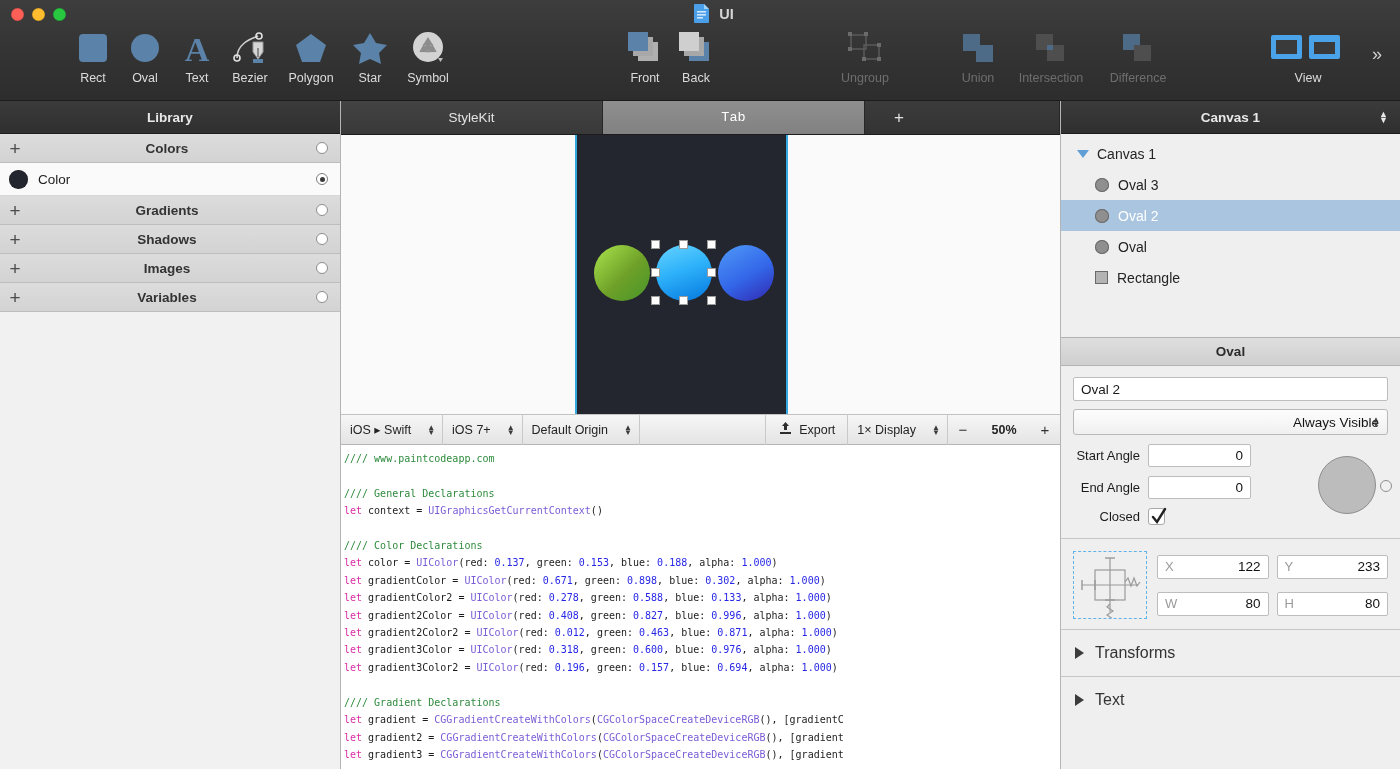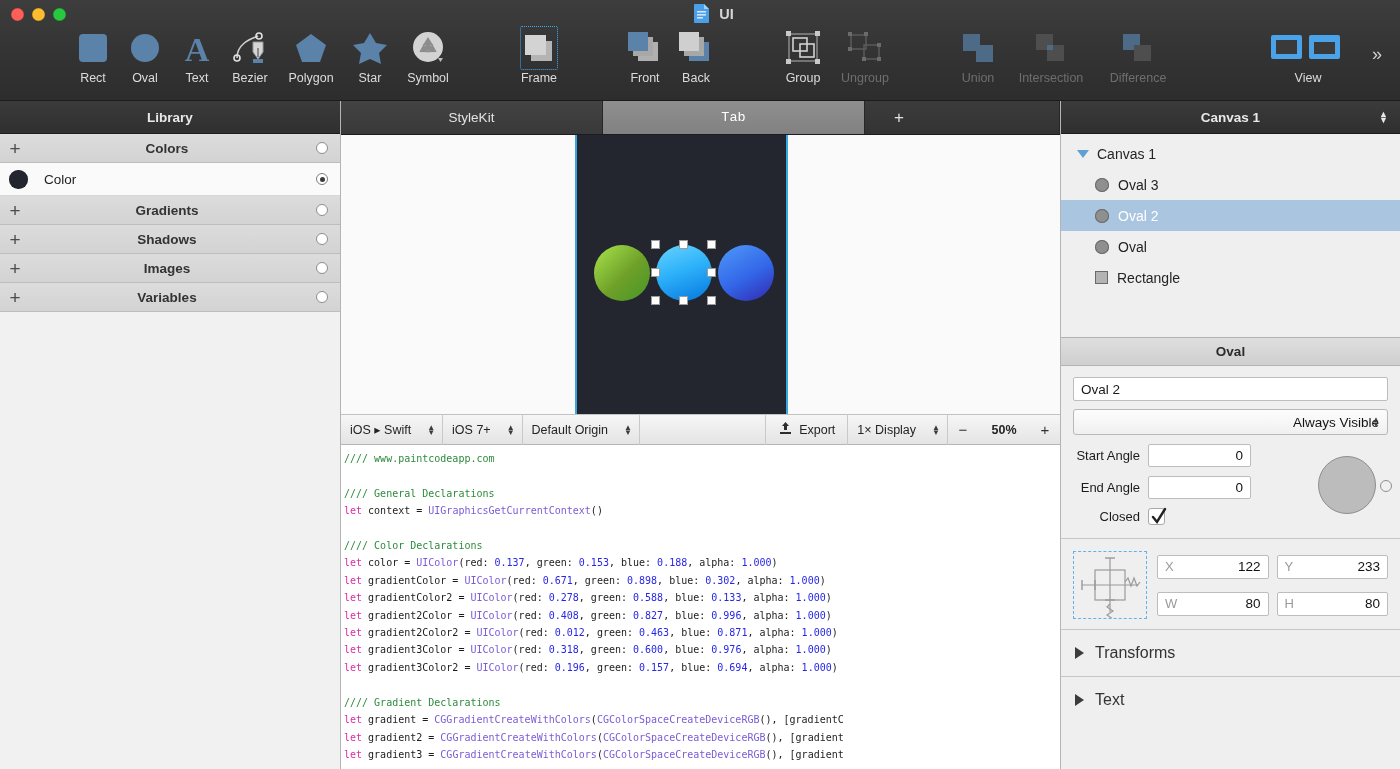--- a/index.html
+++ b/index.html
@@ -67,21 +67,21 @@
   .lib-row .radio {
     width: 12px; height: 12px; border-radius: 50%; border: 1px solid #8d8d8d;
     background: #fff; margin-right: 12px;
   }
   .lib-item {
     height: 33px; display: flex; align-items: center; background: #fafafa;
     border-bottom: 1px solid #d8d8d8;
   }
   .lib-item .swatch { width: 19px; height: 19px; border-radius: 50%; margin-left: 9px; background: #23262f;
                       box-shadow: inset 0 0 0 .5px rgba(0,0,0,.4); }
-  .lib-item .iname { margin-left: 16px; font-size: 13.5px; color: #1e1e1e; }
+  .lib-item .iname { margin-left: 10px; font-size: 13.5px; color: #1e1e1e; }
   .lib-item .radio-on {
     margin-left: auto; margin-right: 12px; width: 12px; height: 12px; border-radius: 50%;
     border: 1px solid #7d7d7d; background: #fff; position: relative;
   }
   .lib-item .radio-on::after {
     content:""; position: absolute; left: 2.5px; top: 2.5px; width: 5px; height: 5px;
     border-radius: 50%; background: #3a3a3a;
   }
 
   
@@ -303,29 +303,20 @@
             <circle cx="18" cy="17" r="15" fill="#d3d3d3"></circle>
             <path d="M18 7 L23 15 L19.5 15 L19.5 20 L16.5 20 L16.5 15 L13 15 Z" fill="#8d8d8d" transform="rotate(0 18 17)"></path>
             <path d="M18 7 L23 15 L19.5 15 L19.5 20 L16.5 20 L16.5 15 L13 15 Z" fill="#8d8d8d" transform="rotate(120 18 17)"></path>
             <path d="M18 7 L23 15 L19.5 15 L19.5 20 L16.5 20 L16.5 15 L13 15 Z" fill="#8d8d8d" transform="rotate(240 18 17)"></path>
             <path d="M28 28 l5 0 l-2.5 4z" fill="#bdbdbd"></path>
           </svg>
         </span>
         <span class="tlabel">Symbol</span>
       </div>
 
-      <div class="tool framed" style="left:506px">
-        <span class="glyph">
-          <svg width="32" height="30">
-            <rect x="8" y="8" width="21" height="20" fill="#b4b4b4"></rect>
-            <rect x="2" y="2" width="21" height="20" fill="#d3d3d3"></rect>
-          </svg>
-        </span>
-        <span class="tlabel">Frame</span>
-      </div>
 
       <div class="tool" style="left:612px">
         <span class="glyph">
           <svg width="36" height="34">
             <rect x="11" y="11" width="20" height="19" fill="#b0b0b0"></rect>
             <rect x="6" y="6" width="20" height="19" fill="#a8a8a8"></rect>
             <rect x="1" y="1" width="20" height="19" fill="#5b82a8"></rect>
           </svg>
         </span>
         <span class="tlabel">Front</span>
@@ -335,34 +326,20 @@
         <span class="glyph">
           <svg width="36" height="34">
             <rect x="11" y="11" width="20" height="19" fill="#5b82a8"></rect>
             <rect x="6" y="6" width="20" height="19" fill="#a8a8a8"></rect>
             <rect x="1" y="1" width="20" height="19" fill="#cfcfcf"></rect>
           </svg>
         </span>
         <span class="tlabel">Back</span>
       </div>
 
-      <div class="tool" style="left:770px">
-        <span class="glyph">
-          <svg width="36" height="34">
-            <rect x="4" y="3" width="28" height="27" fill="none" stroke="#9f9f9f" stroke-width="1.2"></rect>
-            <rect x="8" y="7" width="14" height="13" fill="none" stroke="#d3d3d3" stroke-width="1.6"></rect>
-            <rect x="15" y="13" width="14" height="13" fill="none" stroke="#d3d3d3" stroke-width="1.6"></rect>
-            <rect x="1" y="0" width="5" height="5" fill="#c9c9c9"></rect>
-              <rect x="30" y="0" width="5" height="5" fill="#c9c9c9"></rect>
-            <rect x="1" y="28" width="5" height="5" fill="#c9c9c9"></rect>
-              <rect x="30" y="28" width="5" height="5" fill="#c9c9c9"></rect>
-          </svg>
-        </span>
-        <span class="tlabel">Group</span>
-      </div>
 
       <div class="tool dim" style="left:832px">
         <span class="glyph">
           <svg width="36" height="34">
             <rect x="4" y="4" width="15" height="14" fill="none" stroke="#5d5d5d" stroke-width="1.4"></rect>
             <rect x="17" y="14" width="15" height="14" fill="none" stroke="#5d5d5d" stroke-width="1.4"></rect>
             <rect x="1" y="1" width="4" height="4" fill="#6b6b6b"></rect>
               <rect x="17" y="1" width="4" height="4" fill="#6b6b6b"></rect>
             <rect x="1" y="16" width="4" height="4" fill="#6b6b6b"></rect>
               <rect x="30" y="12" width="4" height="4" fill="#6b6b6b"></rect>

